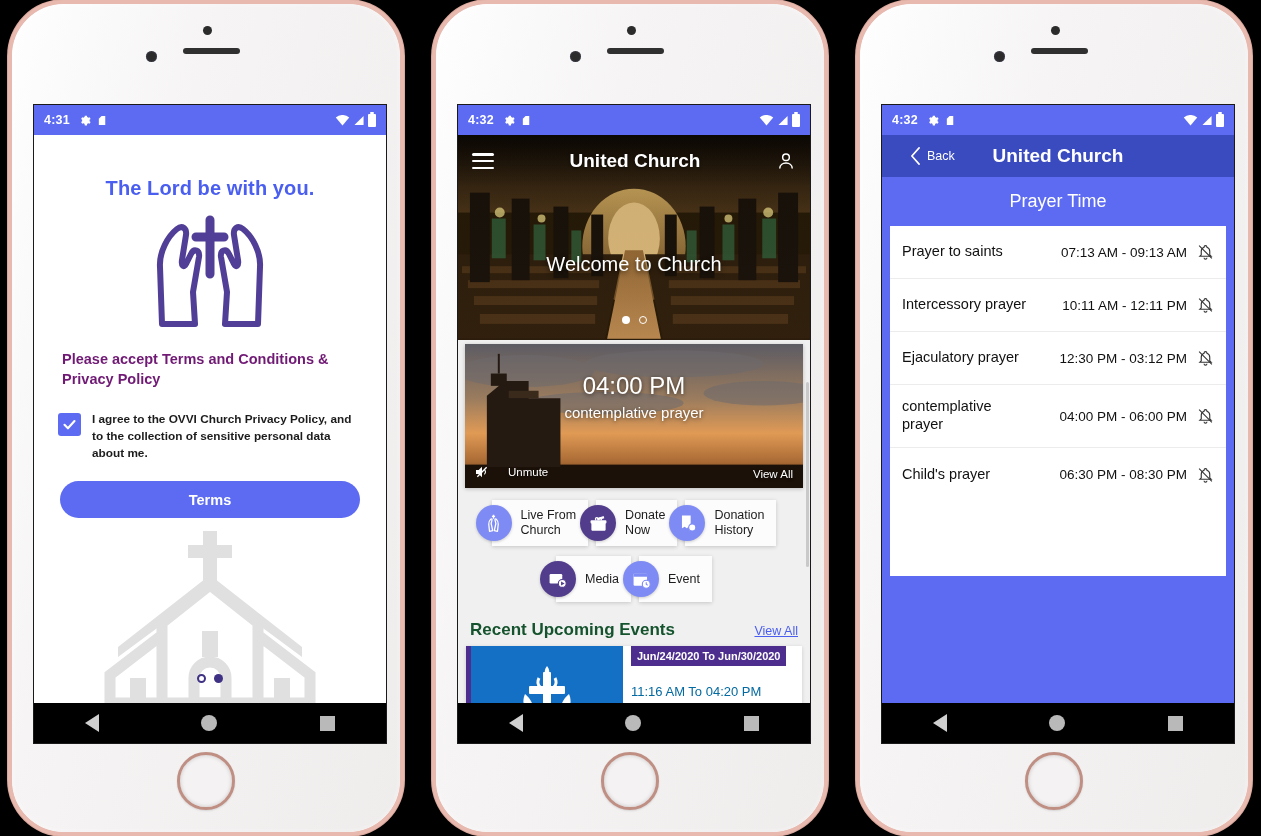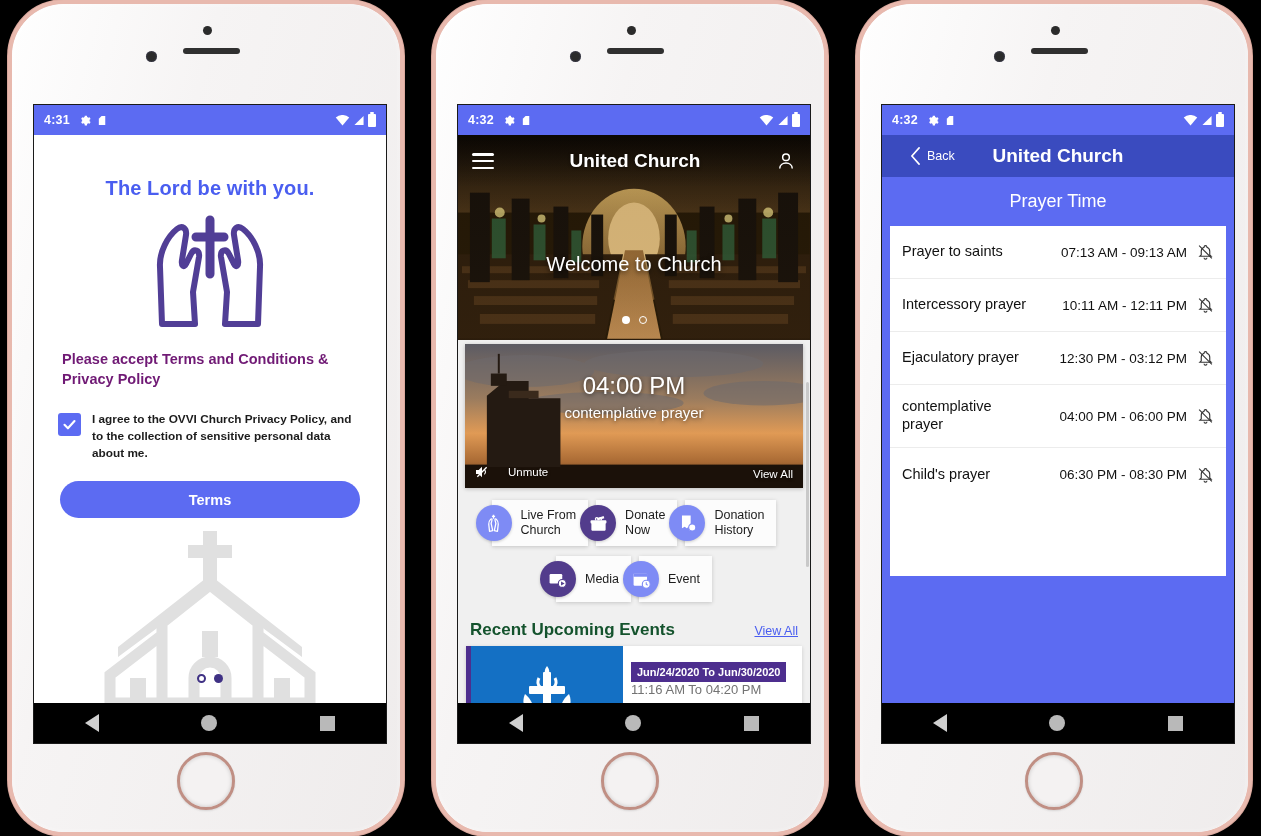--- a/index.html
+++ b/index.html
@@ -204,22 +204,22 @@
   .events-title { color:#14532d; font-size:17px; font-weight:bold; }
   .events-viewall { margin-left:auto; color:#4a5ef0; font-size:12.5px; text-decoration:underline; cursor:pointer; }
 
   .event-card {
     margin: 0 8px; background:#fff; display:flex;
     border-left: 5px solid #4d2e8e; box-shadow:0 1px 4px rgba(0,0,0,.15);
     height: 98px; overflow:hidden;
   }
   .event-img { width:152px; background:#1470c4; display:flex; align-items:center; justify-content:center; flex:0 0 auto; }
   .event-info { flex:1; padding-left:8px; }
-  .ev-date { background:#4d2e8e; color:#fff; font-size:11px; font-weight:bold; padding:4px 6px; display:inline-block; margin-top:16px; }
-  .ev-time { font-size:13px; color:#737373; padding-top:0; }
+  .ev-date { background:#4d2e8e; color:#fff; font-size:11px; font-weight:bold; padding:4px 6px; display:inline-block; margin-top:0; }
+  .ev-time { font-size:13px; color:#0369a1; padding-top:18px; }
   .ev-name { font-size:15px; color:#4a5ef0; padding-top:4px; line-height:1.2; }
   .scrollbar {
     position:absolute; right:1px; top:247px; width:3px; height:185px;
     background:#c9c9c9; border-radius:2px;
   }
 
   
   .p3-body { position:absolute; top:30px; left:0; right:0; bottom:40px; background:#5c6bf2; }
   .p3-appbar {
     height:42px; background:#3a4bbf; display:flex; align-items:center; padding:0 28px;

